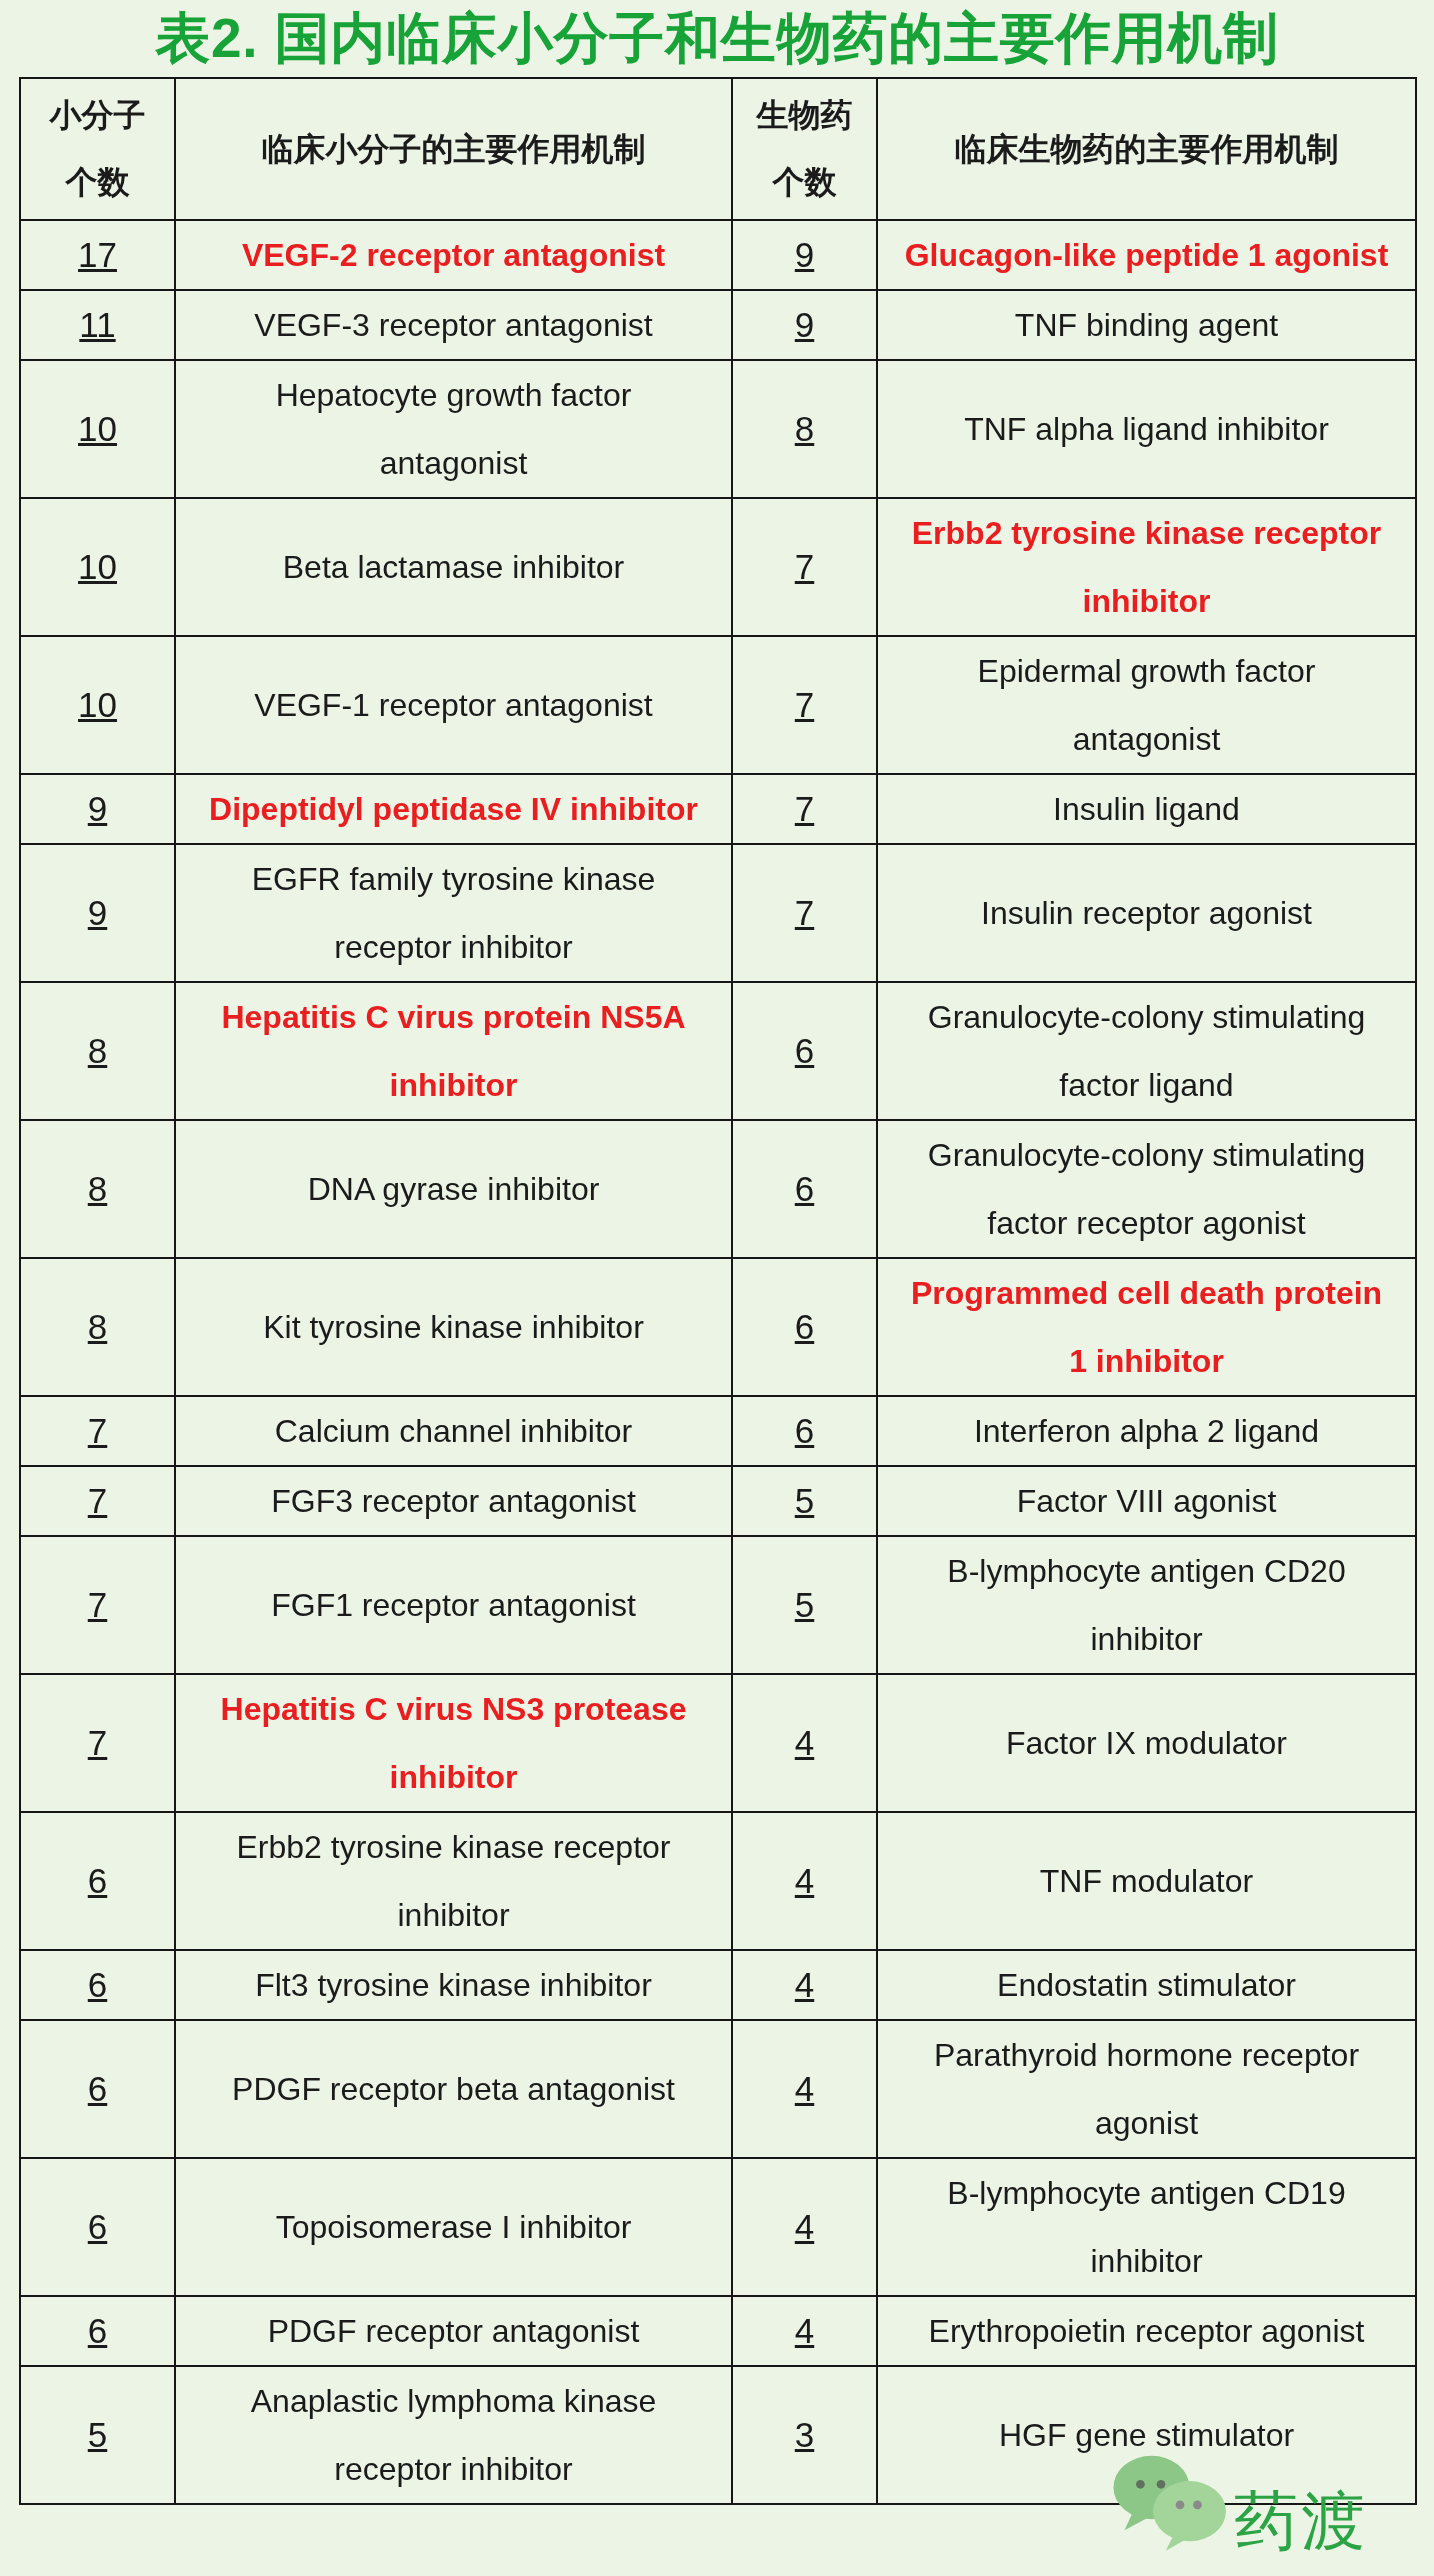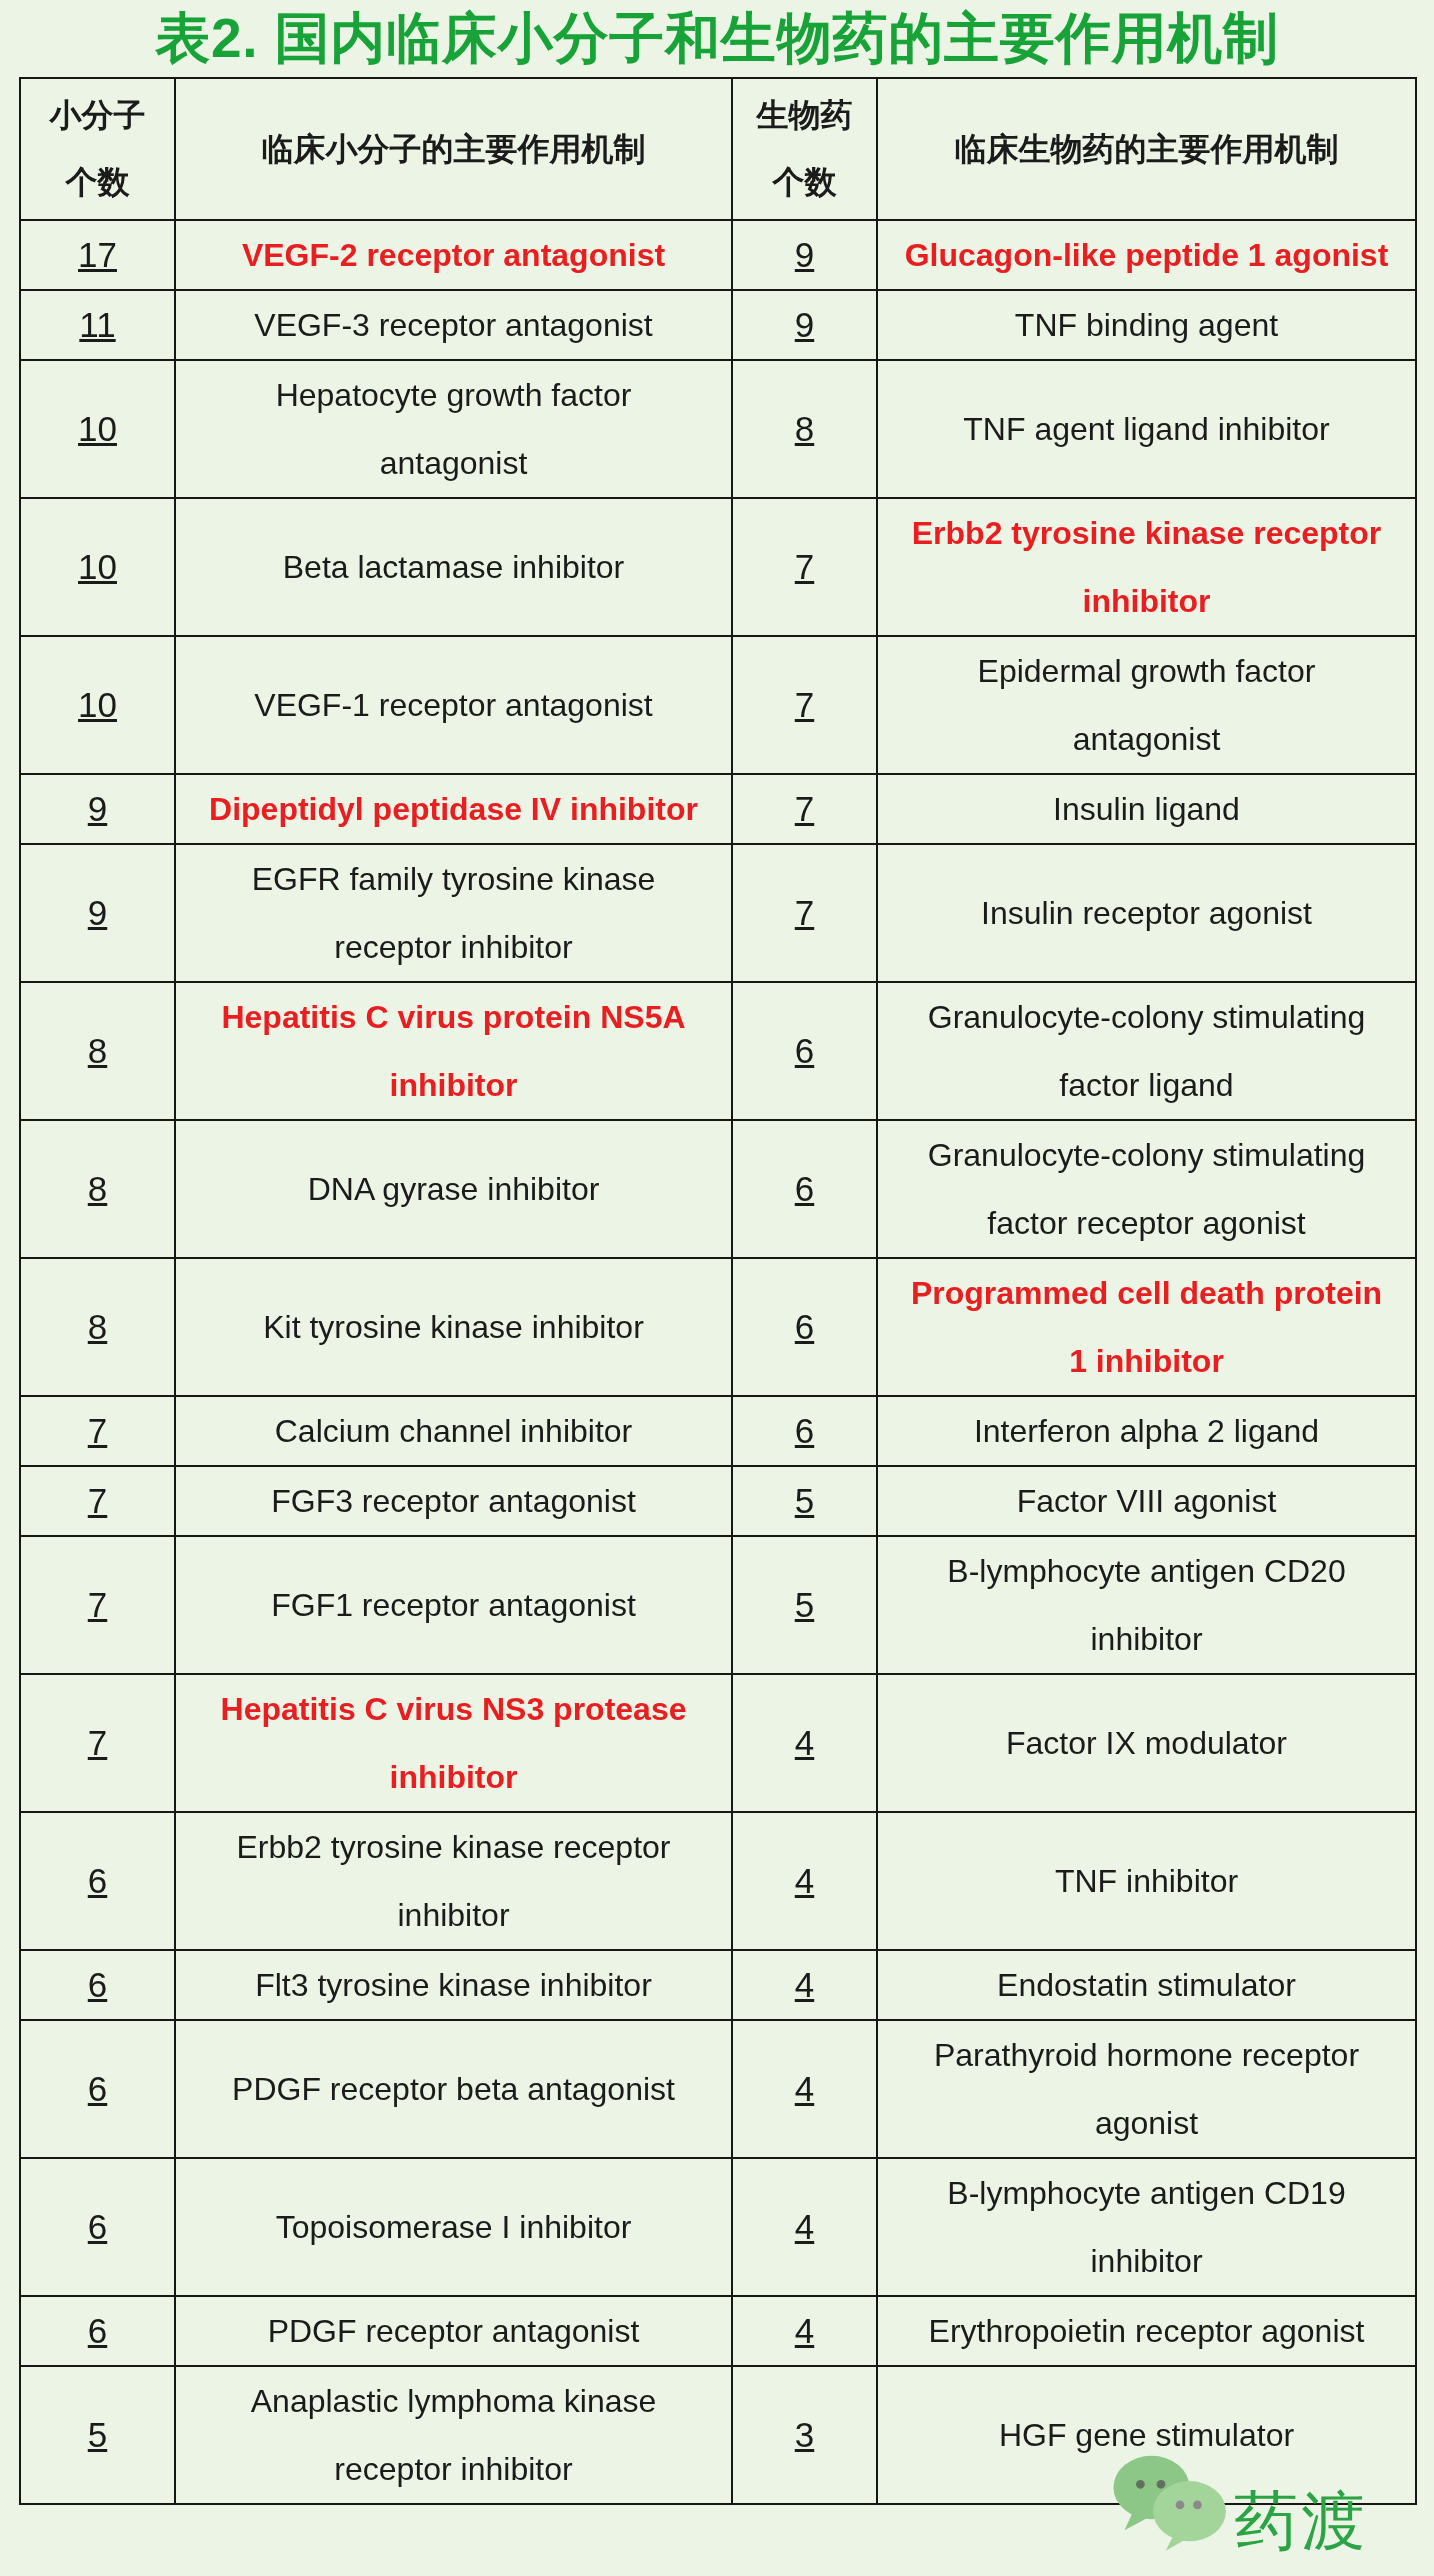--- a/index.html
+++ b/index.html
@@ -92,21 +92,21 @@
           <td class="num">11</td>
           <td>VEGF-3 receptor antagonist</td>
           <td class="num">9</td>
           <td>TNF binding agent</td>
         </tr>
         <tr class="tall">
           <td class="num">10</td>
           <td>Hepatocyte growth factor
 antagonist</td>
           <td class="num">8</td>
-          <td>TNF agent ligand inhibitor</td>
+          <td>TNF alpha ligand inhibitor</td>
         </tr>
         <tr class="tall">
           <td class="num">10</td>
           <td>Beta lactamase inhibitor</td>
           <td class="num">7</td>
           <td class="hl">Erbb2 tyrosine kinase receptor
 inhibitor</td>
         </tr>
         <tr class="tall">
           <td class="num">10</td>
@@ -174,21 +174,21 @@
           <td class="hl">Hepatitis C virus NS3 protease
 inhibitor</td>
           <td class="num">4</td>
           <td>Factor IX modulator</td>
         </tr>
         <tr class="tall">
           <td class="num">6</td>
           <td>Erbb2 tyrosine kinase receptor
 inhibitor</td>
           <td class="num">4</td>
-          <td>TNF inhibitor</td>
+          <td>TNF modulator</td>
         </tr>
         <tr class="short">
           <td class="num">6</td>
           <td>Flt3 tyrosine kinase inhibitor</td>
           <td class="num">4</td>
           <td>Endostatin stimulator</td>
         </tr>
         <tr class="tall">
           <td class="num">6</td>
           <td>PDGF receptor beta antagonist</td>

